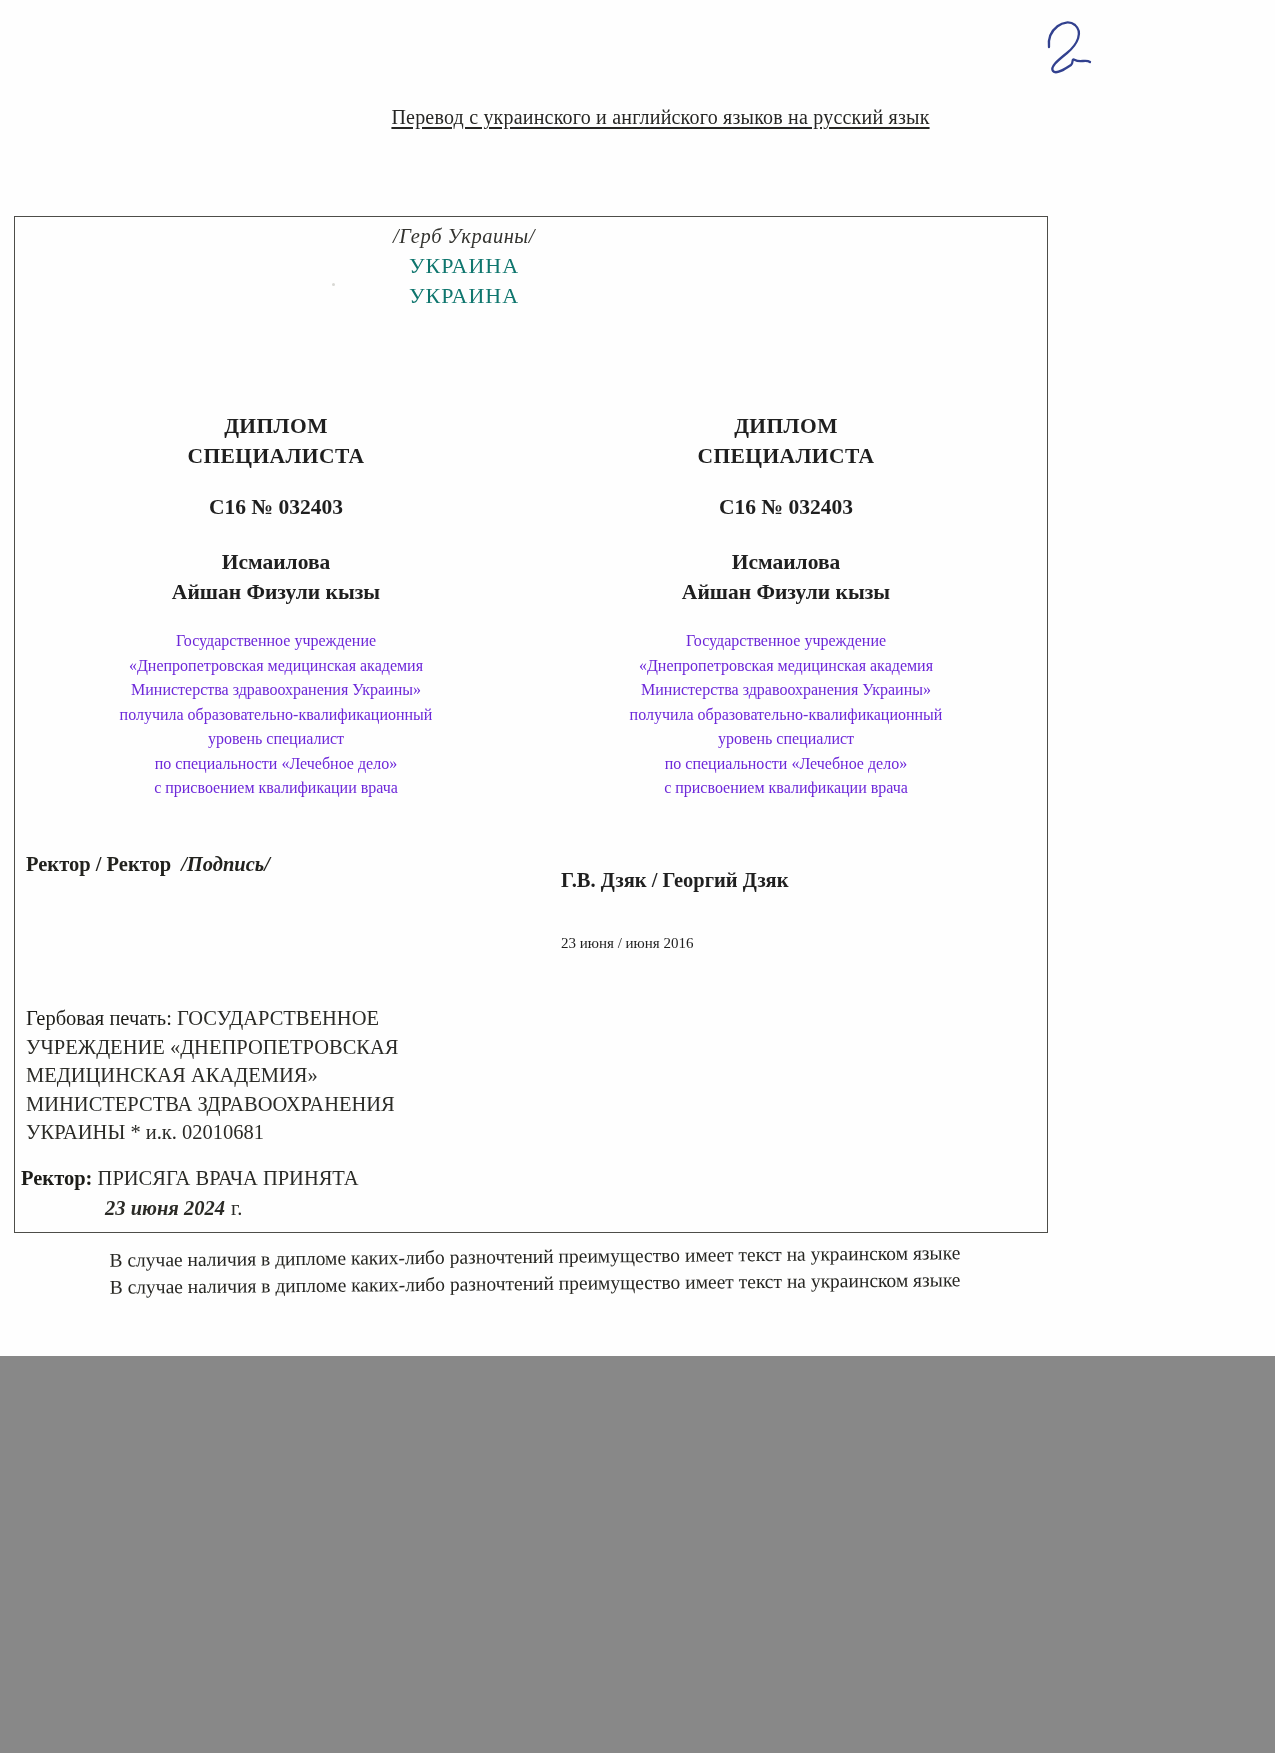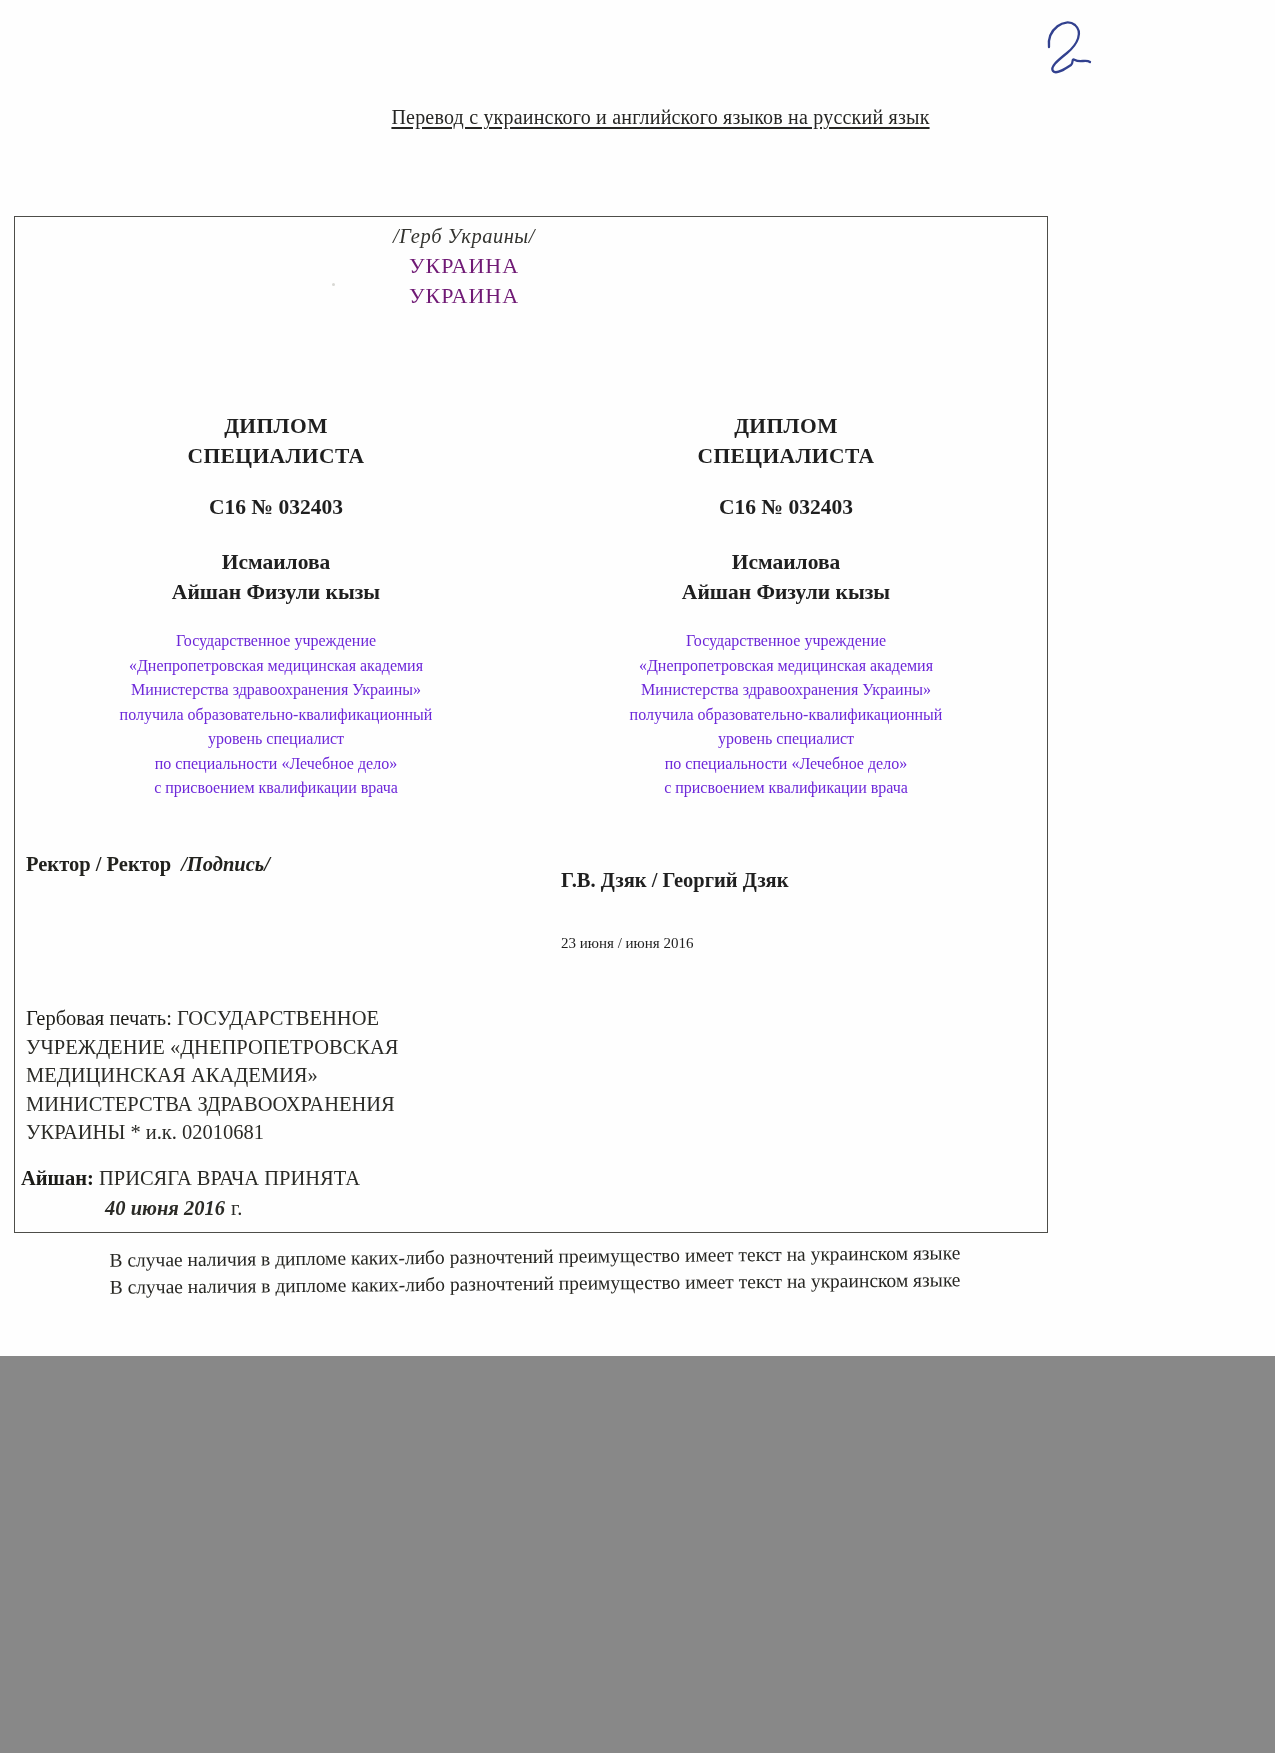--- a/index.html
+++ b/index.html
@@ -26,21 +26,21 @@
     position:absolute; left:14px; top:216px;
     width:1034px; height:1017px;
     border:1.5px solid #4d4d49;
     box-sizing:border-box;
   }
   .herb-block {
     position:absolute; left:136px; top:4px; width:626px;
     text-align:center; line-height:30px;
   }
   .herb-note { font-style:italic; font-size:20.5px; letter-spacing:0.5px; color:#33332f; }
-  .country { font-size:22px; letter-spacing:1px; color:#701a75; }
+  .country { font-size:22px; letter-spacing:1px; color:#0f766e; }
   
   .col { position:absolute; top:194px; width:490px; text-align:center; }
   .col-left  { left:16px; }
   .col-right { left:526px; }
   .col-title  { font-size:21.5px; font-weight:bold; line-height:30px; letter-spacing:0.4px; }
   .col-serial { margin-top:24px; font-size:21.5px; font-weight:bold; line-height:24px; }
   .col-name   { margin-top:28px; font-size:21.5px; font-weight:bold; line-height:30px; }
   .col-body   { margin-top:22px; font-size:16px; line-height:24.5px; color:#6d28d9; }
   
   .rector-line { position:absolute; left:11px; top:636px; font-size:20.5px; font-weight:bold; color:#22221e; }
@@ -146,25 +146,25 @@
     <div class="dzyak-line">Г.В. Дзяк / Георгий Дзяк</div>
     <div class="date-line">23 июня / июня 2016</div>
 
     <div class="seal-block">
       <span class="seal-label">Гербовая печать:</span>
       <span>ГОСУДАРСТВЕННОЕ УЧРЕЖДЕНИЕ «ДНЕПРОПЕТРОВСКАЯ МЕДИЦИНСКАЯ АКАДЕМИЯ» МИНИСТЕРСТВА ЗДРАВООХРАНЕНИЯ УКРАИНЫ * и.к. 02010681</span>
     </div>
 
     <div class="stamp-block">
       <div>
-        <span class="stamp-label">Айшан:</span>
+        <span class="stamp-label">Ректор:</span>
         <span>ПРИСЯГА ВРАЧА ПРИНЯТА</span>
       </div>
       <div class="stamp-date-row">
-        <span class="stamp-date">40 июня 2016</span><span class="stamp-date-suffix">г.</span>
+        <span class="stamp-date">23 июня 2024</span><span class="stamp-date-suffix">г.</span>
       </div>
     </div>
 
   </div>
 
   <div class="disclaimer">
     <div>В случае наличия в дипломе каких-либо разночтений преимущество имеет текст на украинском языке</div>
     <div>В случае наличия в дипломе каких-либо разночтений преимущество имеет текст на украинском языке</div>
   </div>
 

